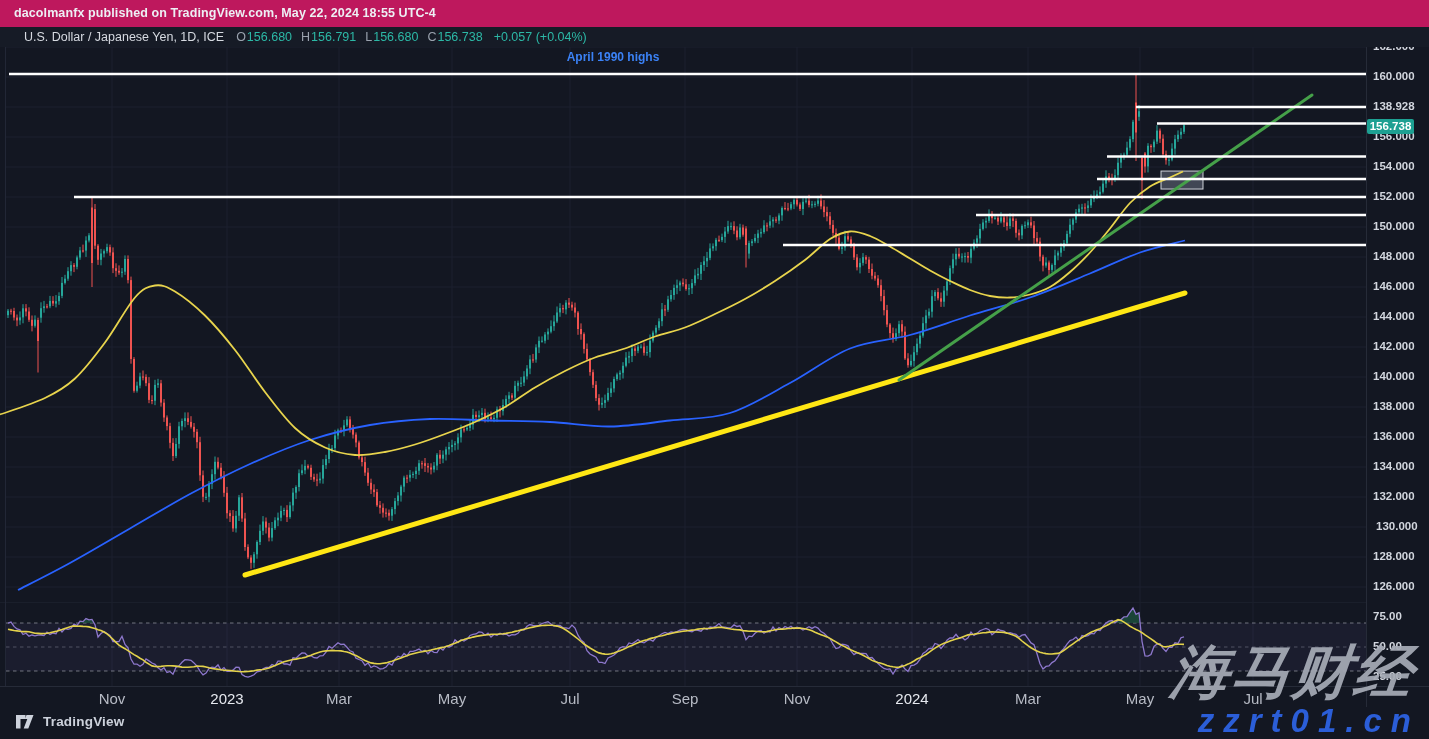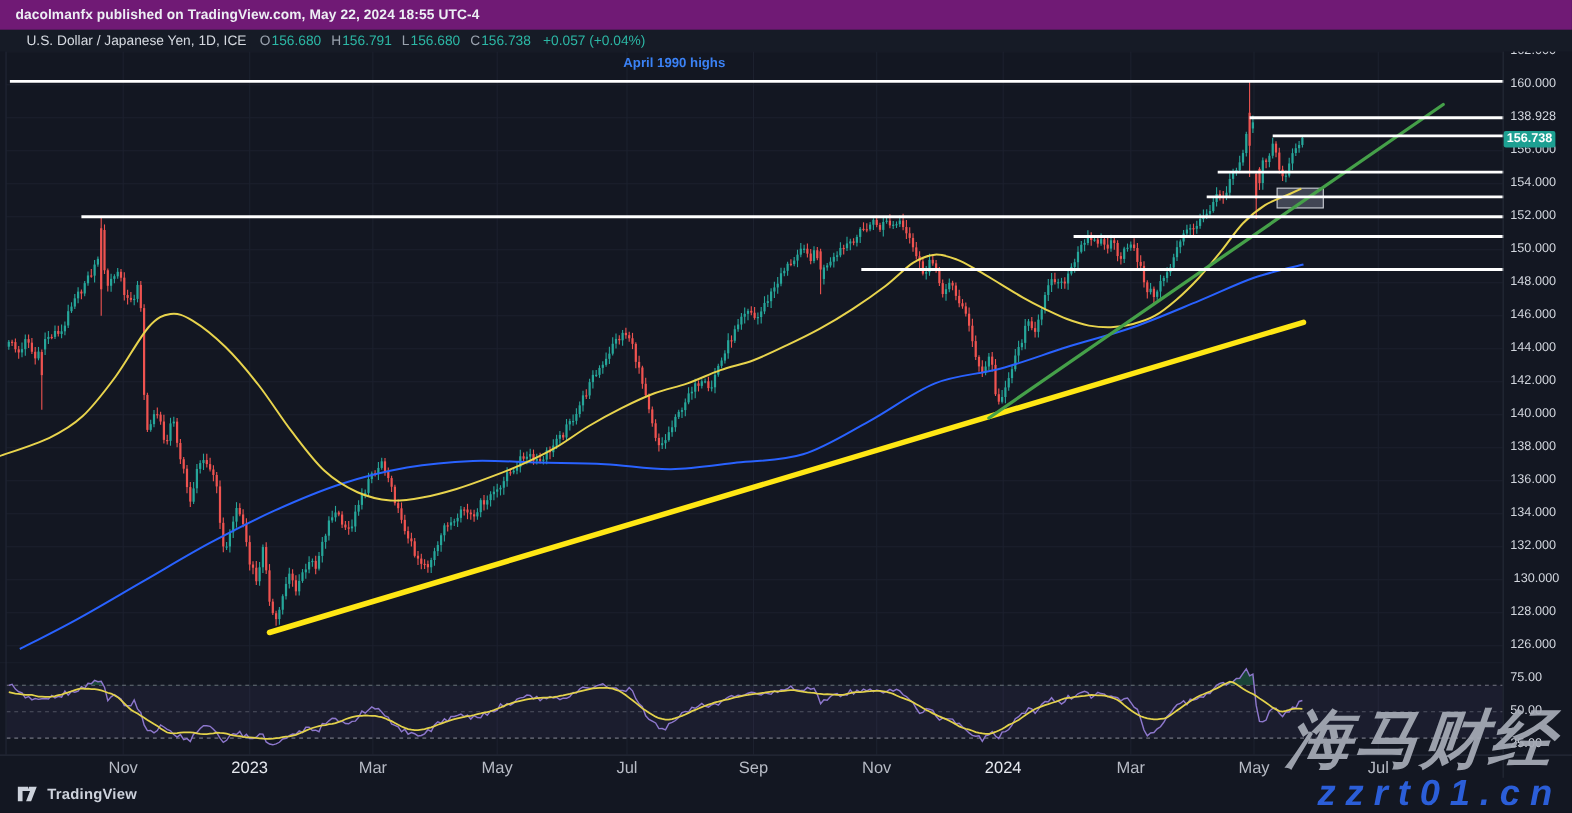--- a/index.html
+++ b/index.html
@@ -1,29 +1,29 @@
 <!DOCTYPE html>
 <html><head>
 <meta charset="utf-8">
 <style>
   html,body{margin:0;padding:0;background:#0d111a;}
   .stage{position:relative;width:1429px;height:739px;background:#131722;overflow:hidden;
          font-family:"Liberation Sans",sans-serif;-webkit-font-smoothing:antialiased;}
   #chart-svg{position:absolute;left:0;top:0;z-index:1;}
-  .topbar{position:absolute;left:0;top:0;width:100%;height:27px;background:#701a75;z-index:5;}
+  .topbar{position:absolute;left:0;top:0;width:100%;height:27px;background:#be185d;z-index:5;}
   .topbar span{position:absolute;left:14px;top:0;line-height:27px;font-size:12.5px;font-weight:700;color:#edeff4;letter-spacing:.1px;}
   .legend-row{position:absolute;left:0;top:27px;width:100%;height:20px;background:#161b26;z-index:4;
               display:flex;align-items:center;padding-left:24px;box-sizing:border-box;font-size:12.5px;}
   .legend-row .sym{color:#d6dae1;margin-right:12px;}
   .legend-row .lbl{color:#9aa2ae;margin-right:1px;}
   .legend-row .val{color:#2cb8a6;margin-right:9px;}
   .legend-row .chg{color:#2cb8a6;margin-left:2px;}
   .april-label{position:absolute;top:50px;left:613px;transform:translateX(-50%);z-index:3;
                font-size:12px;font-weight:700;color:#3b82f6;white-space:nowrap;}
-  .axis-label{position:absolute;font-size:11.5px;color:#d2d6de;z-index:3;white-space:nowrap;}
+  .axis-label{position:absolute;font-size:11.5px;color:#d2d6de;z-index:3;white-space:nowrap;font-weight:bold;}
   .time-label{position:absolute;font-size:15px;color:#b7bbc5;z-index:3;transform:translateX(-50%);white-space:nowrap;}
   .time-label.year{color:#e6e9ef;}
   .price-badge{position:absolute;left:1367px;top:119px;width:47px;height:15px;z-index:6;
                border-radius:2px;color:#fff;font-size:11.5px;font-weight:700;text-align:center;line-height:15px;}
   .wm-cjk{position:absolute;right:14px;top:634px;z-index:9;font-size:58px;font-weight:800;font-style:italic;
           letter-spacing:3px;color:#a6abb6;opacity:.93;transform:skewX(-6deg);white-space:nowrap;}
   .wm-url{position:absolute;right:9px;top:702px;z-index:9;font-size:33px;font-weight:800;font-style:italic;
           letter-spacing:9px;white-space:nowrap;}
   .tv-logo{position:absolute;left:16px;top:714px;z-index:5;display:flex;align-items:center;gap:9px;}
   .tv-logo span{font-size:13.5px;font-weight:600;color:#cdd2dc;letter-spacing:.2px;}

